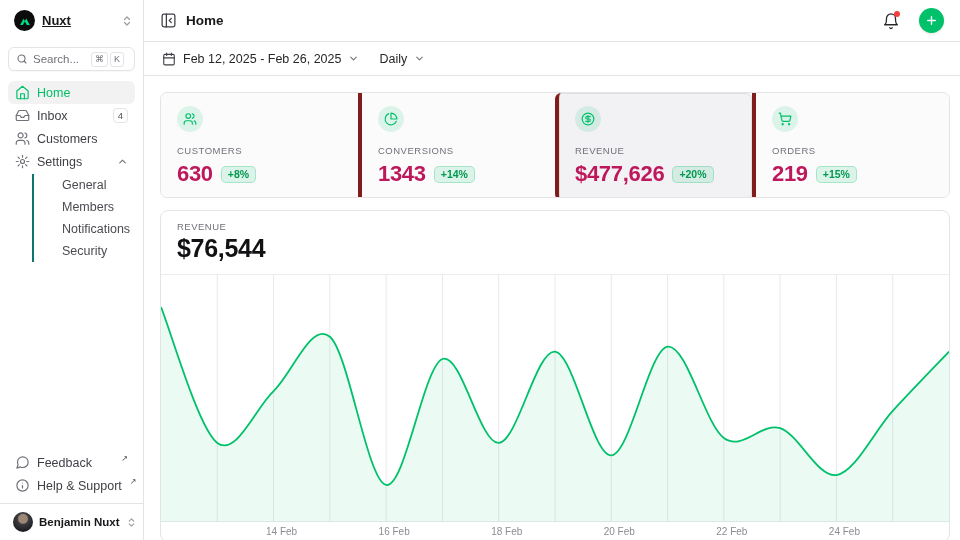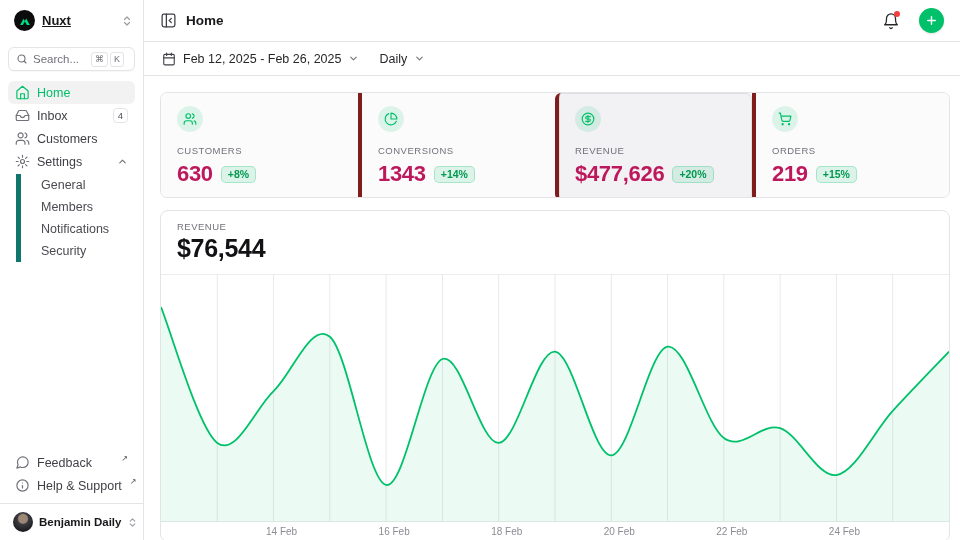--- a/index.html
+++ b/index.html
@@ -25,21 +25,21 @@
     text-align:center; line-height:11px; }
   nav { padding:0 8px; }
   .nav-item { display:flex; align-items:center; gap:7px; height:23px; padding:0 7px;
     border-radius:6px; font-size:12.5px; color:#3f3f46; cursor:pointer; }
   .nav-item svg { stroke:#71717a; }
   .nav-item.active { background:#f2f2f3; color:#00C16A; font-weight:500; }
   .nav-item.active svg { stroke:#00C16A; }
   .nav-item .lbl { flex:1; white-space:nowrap; }
   .mini-badge { font-size:9.5px; color:#52525b; border:1px solid #e4e4e7; border-radius:4px;
     padding:0 4px; line-height:13px; background:#fff; }
-  .subnav { margin:1px 0 0 8px; border-left:5px solid #0f766e; padding-left:8px; }
+  .subnav { margin:1px 0 0 24px; border-left:2px solid #0f766e; padding-left:16px; }
   .subnav .sub-item { display:flex; align-items:center; height:22px; padding-left:12px;
     font-size:12.5px; color:#4b4b52; border-radius:6px; cursor:pointer; white-space:nowrap; }
   .spacer { flex:1; }
   .footer-nav { padding:0 8px 6px 8px; }
   .ext { font-size:8px; color:#52525b; margin-left:1px; transform:translateY(-4px); }
   .user-row { border-top:1px solid #e4e4e7; display:flex; align-items:center; gap:6px;
     padding:8px 8px 8px 13px; cursor:pointer; }
   .avatar { width:20px; height:20px; border-radius:50%; flex:none;
     background:radial-gradient(circle at 50% 34%, #9c8874 26%, #3a3a40 34%, #1d1d21 75%); }
   .user-name { font-size:11.5px; font-weight:700; color:#18181b; flex:1; white-space:nowrap; }
@@ -205,21 +205,21 @@
               <path d="M12 8h.01"></path>
             </svg>
         </span>
         <span class="lbl">Help &amp; Support</span>
         <span class="ext">↗</span>
       </div>
     </div>
 
     <div class="user-row">
       <span class="avatar"></span>
-      <span class="user-name">Benjamin Daily</span>
+      <span class="user-name">Benjamin Nuxt</span>
       <span class="icon">
         <svg width="11" height="11" viewBox="0 0 24 24" fill="none" stroke="#9c9ca3" stroke-width="2.4" stroke-linecap="round" stroke-linejoin="round">
             <path d="m7 9 5-5 5 5"></path>
             <path d="m7 15 5 5 5-5"></path>
           </svg>
       </span>
     </div>
   </aside>
 
   <div class="main">

